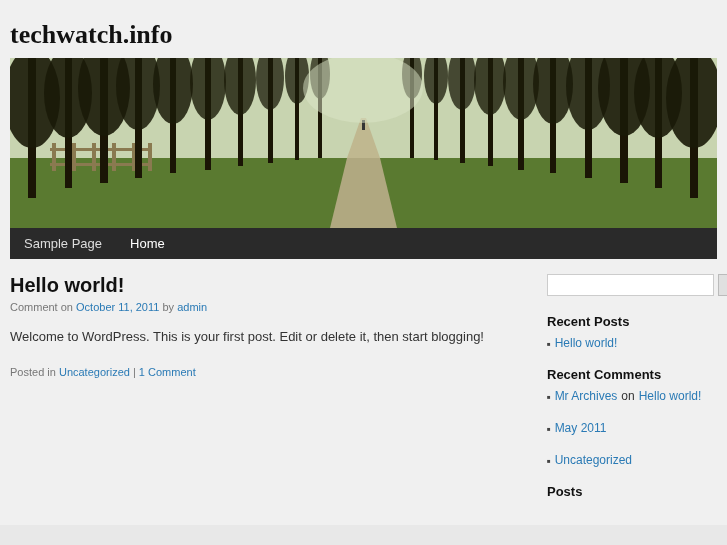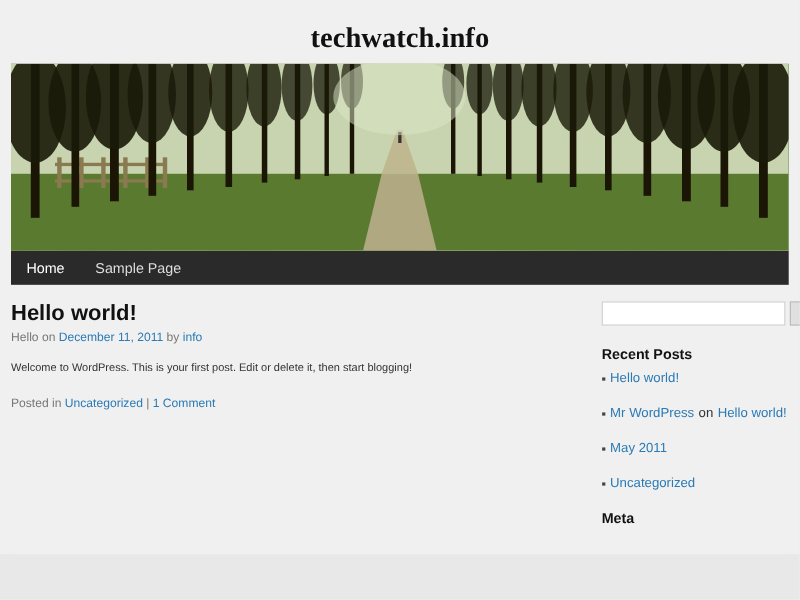--- a/index.html
+++ b/index.html
@@ -15,21 +15,20 @@
       background: #f0f0f0;
       padding: 10px 10px 0 10px;
     }
     #site-title {
       font-size: 26px;
       font-weight: bold;
       color: #111;
       font-family: Georgia, serif;
       padding: 10px 0 8px 0;
       letter-spacing: 0;
-      text-align: center;
     }
     #header-image {
       width: 100%;
       height: 170px;
       background: linear-gradient(to right,
         #2a3a1a 0%,
         #3a4a1a 5%,
         #1a2a0a 10%,
         #4a6a2a 20%,
         #3a5a1a 30%,
@@ -89,21 +88,21 @@
       font-size: 11px;
       color: #777;
       margin-bottom: 14px;
       font-family: Arial, sans-serif;
     }
     .post-meta a {
       color: #2a7ab5;
       text-decoration: none;
     }
     .post-content {
-      font-size: 10px;
+      font-size: 13px;
       color: #333;
       line-height: 1.6;
       margin-bottom: 18px;
       font-family: Arial, sans-serif;
     }
     .post-footer {
       font-size: 11px;
       color: #777;
       font-family: Arial, sans-serif;
     }
@@ -235,32 +234,32 @@
       <rect x="400" y="0" width="4" height="100" fill="#1a1505"></rect>
       <ellipse cx="402" cy="16" rx="10" ry="25" fill="#1a1a08" opacity="0.7"></ellipse>
 
       <rect x="352" y="62" width="3" height="10" fill="#333"></rect>
 
       <ellipse cx="353" cy="30" rx="60" ry="35" fill="rgba(220,230,200,0.5)"></ellipse>
     </svg>
   </div>
 
   <div id="nav-bar">
+    <a class="nav-item">Sample Page</a>
     <a class="nav-item active">Home</a>
-    <a class="nav-item">Sample Page</a>
   </div>
 
   <div id="content-area">
     <div id="main-content">
       <div class="post-title">Hello world!</div>
       <div class="post-meta">
-        <span>Hello on </span>
-        <a>December 11, 2011</a>
+        <span>Comment on </span>
+        <a>October 11, 2011</a>
         <span> by </span>
-        <a>info</a>
+        <a>admin</a>
       </div>
       <div class="post-content">Welcome to WordPress. This is your first post. Edit or delete it, then start blogging!</div>
       <div class="post-footer">
         <span>Posted in</span>
         <a>Uncategorized</a>
         <span>|</span>
         <a>1 Comment</a>
       </div>
     </div>
 
@@ -270,37 +269,38 @@
         <button class="search-button">Search</button>
       </div>
 
       <div class="sidebar-section-title">Recent Posts</div>
       <ul class="sidebar-list">
         <li>
           <a>Hello world!</a>
         </li>
       </ul>
 
+      <div class="sidebar-section-title">Recent Comments</div>
       <ul class="sidebar-list">
         <li>
-          <a>Mr WordPress</a>
+          <a>Mr Archives</a>
           <span>on</span>
           <a>Hello world!</a>
         </li>
       </ul>
 
       <ul class="sidebar-list">
         <li>
           <a>May 2011</a>
         </li>
       </ul>
 
       <ul class="sidebar-list">
         <li>
           <a>Uncategorized</a>
         </li>
       </ul>
 
-      <div class="sidebar-section-title">Meta</div>
+      <div class="sidebar-section-title">Posts</div>
 
     </div>
   </div>
 </div>
 
 </body></html>

